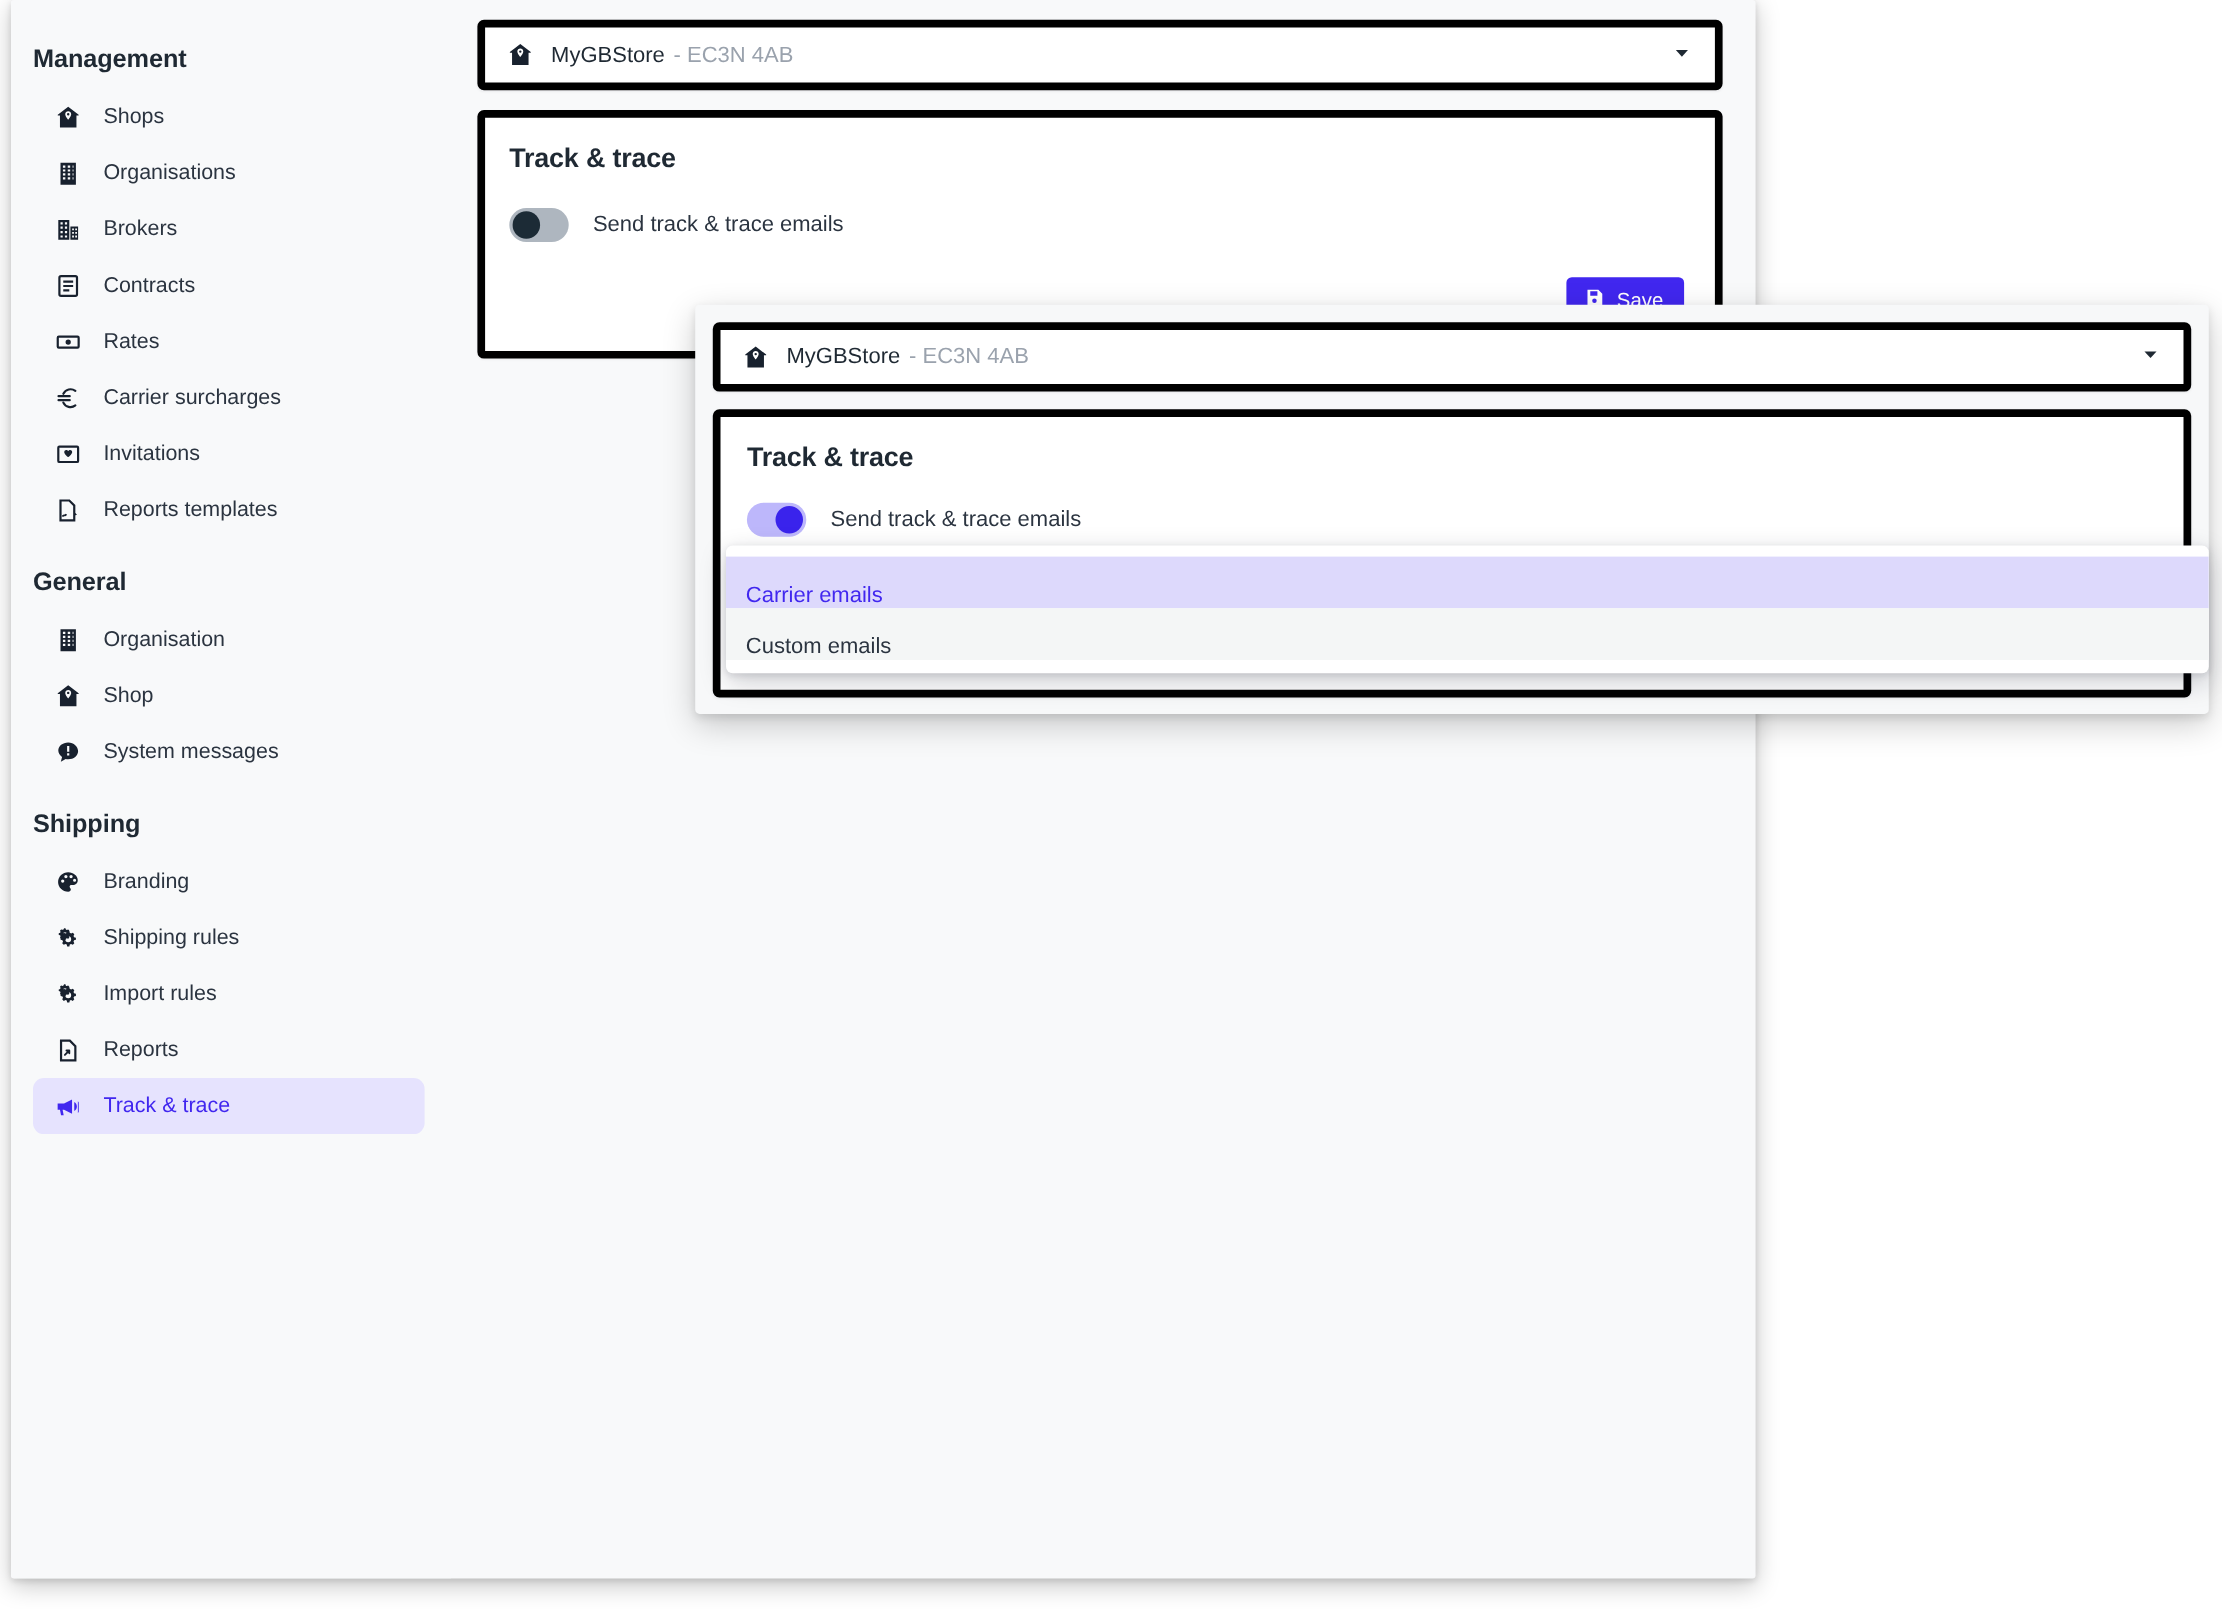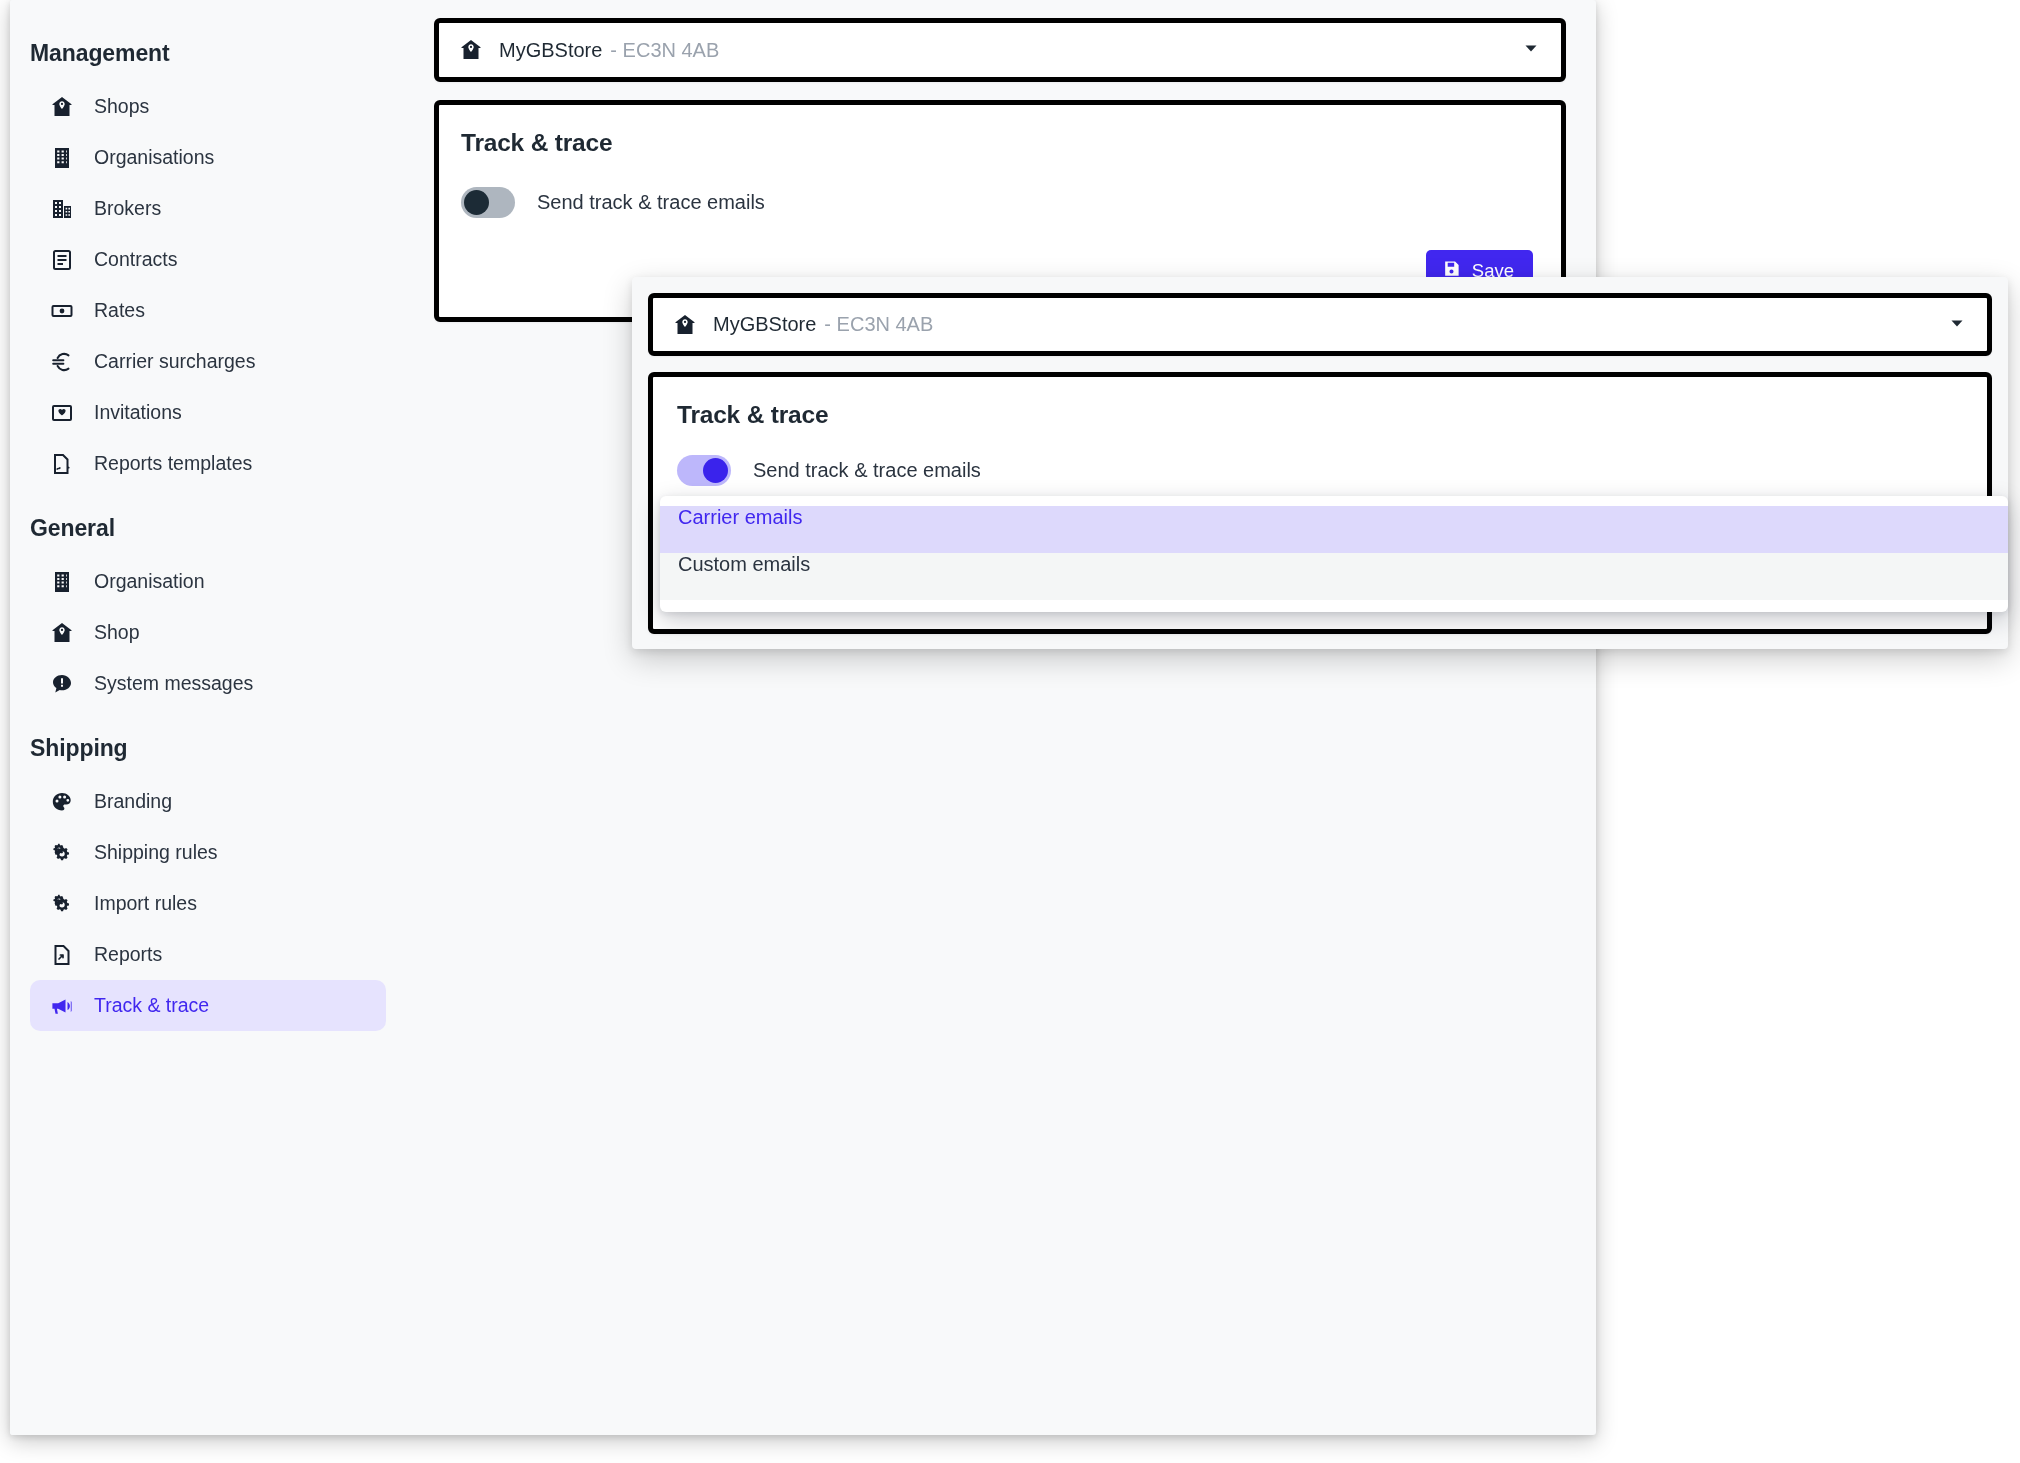--- a/index.html
+++ b/index.html
@@ -68,21 +68,21 @@
 
   
   .content {
     flex: 1 1 auto;
     padding: 18px 30px 0 24px;
     position: relative;
   }
 
   .card {
     background: #ffffff;
-    border: 5px solid #000000;
+    border: 7px solid #000000;
     border-radius: 6px;
     box-shadow: 0 1px 2px rgba(16,24,40,.05);
   }
 
   .shop-select {
     height: 64px;
     display: flex;
     align-items: center;
     padding: 0 22px 0 20px;
     cursor: pointer;
@@ -172,21 +172,21 @@
     background: #ffffff;
     border-radius: 6px;
     box-shadow: 0 8px 24px rgba(16,24,40,.22), 0 2px 6px rgba(16,24,40,.10);
     padding: 10px 0 12px 0;
     overflow: hidden;
     z-index: 30;
   }
   .dropdown-option {
     height: 47px;
     display: flex;
-    align-items: flex-start;
+    align-items: flex-end;
     padding-left: 18px;
     font-size: 20px;
     color: #2b3440;
     cursor: pointer;
   }
   .dropdown-option.selected { background: #ddd9fc; color: #4127ef; }
   .dropdown-option.hovered  { background: #f4f6f6; }
 </style>
 </head>
 <body>

